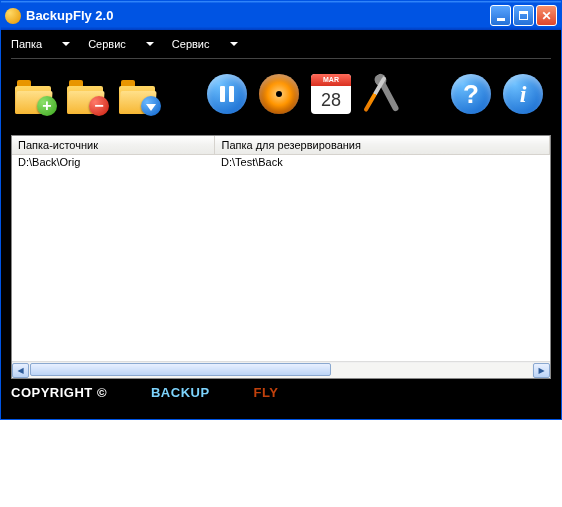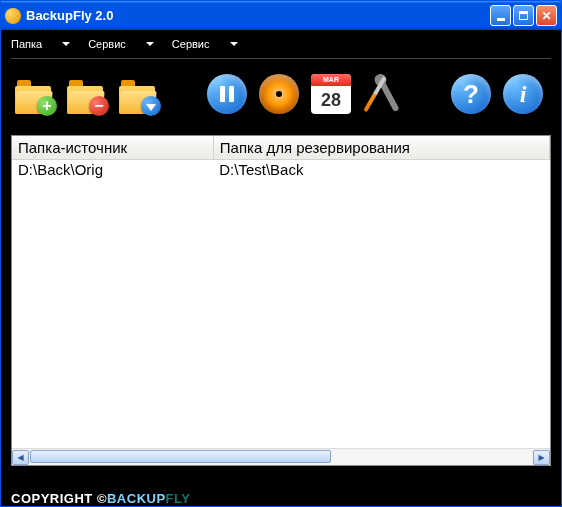--- a/index.html
+++ b/index.html
@@ -1,17 +1,17 @@
 <!DOCTYPE html>
 <html><head>
 <meta charset="utf-8">
 <style>
 * { margin: 0; padding: 0; box-sizing: border-box; }
 body { font-family: Tahoma, Arial, sans-serif; font-size: 11px; background: #fff; }
-.window { width: 562px; height: 507px; border: 1px solid #0054e3; background: #000; display: flex; flex-direction: column; }
+.window { width: 562px; height: 420px; border: 1px solid #0054e3; background: #000; display: flex; flex-direction: column; }
 .titlebar { height: 29px; background: linear-gradient(to bottom, #3c91ff 0%, #0054e3 8%, #0054e3 40%, #0054e3 88%, #003dc0 100%); display: flex; align-items: center; padding: 0 4px; color: #fff; font-size: 13px; font-weight: bold; }
 .titlebar-icon { width: 16px; height: 16px; margin-right: 5px; background: radial-gradient(circle at 30% 30%, #ffd966, #e69500); border-radius: 50%; }
 .titlebar-text { flex: 1; }
 .titlebar-btns { display: flex; gap: 2px; }
 .tbtn { width: 21px; height: 21px; border-radius: 3px; display: flex; align-items: center; justify-content: center; border: 1px solid #fff; font-family: Arial; font-weight: bold; font-size: 12px; color: #fff; }
 .tbtn.min { background: linear-gradient(to bottom, #5aa6ff, #2470d8); }
 .tbtn.max { background: linear-gradient(to bottom, #5aa6ff, #2470d8); }
 .tbtn.close { background: linear-gradient(to bottom, #f7906a, #e0462c); }
 .min-glyph { width: 8px; height: 3px; background: #fff; margin-top: 7px; }
 .max-glyph { width: 9px; height: 9px; border: 1px solid #fff; border-top: 3px solid #fff; }
@@ -32,40 +32,40 @@
 .badge.blue { background: radial-gradient(circle at 30% 30%, #6ab8ff, #0a60c9); }
 .badge.blue .arrow-down { width: 0; height: 0; border-left: 5px solid transparent; border-right: 5px solid transparent; border-top: 7px solid #fff; margin-top: 2px; }
 .round-btn { width: 40px; height: 40px; border-radius: 50%; display: flex; align-items: center; justify-content: center; cursor: pointer; box-shadow: inset 0 4px 6px rgba(255,255,255,0.4), 0 1px 2px rgba(0,0,0,0.6); }
 .pause { background: radial-gradient(circle at 30% 25%, #6cc0ff, #0a5ec9); }
 .pause-bars { display: flex; gap: 4px; }
 .pause-bars div { width: 5px; height: 16px; background: #fff; border-radius: 1px; }
 .burn { background: radial-gradient(circle at 50% 50%, #ffd080 0%, #ff9500 40%, #b35700 70%, #ffb347 72%, #ff8800 100%); position: relative; }
 .burn::before { content: ""; position: absolute; width: 6px; height: 6px; background: #000; border-radius: 50%; top: 17px; left: 17px; }
 .calendar { width: 40px; height: 40px; background: #fff; border-radius: 4px; box-shadow: 0 1px 2px rgba(0,0,0,0.6); display: flex; flex-direction: column; overflow: hidden; cursor: pointer; }
 .cal-top { height: 12px; background: linear-gradient(to bottom, #ff6b5a, #d93020); color: #fff; font-size: 7px; text-align: center; line-height: 12px; font-weight: bold; position: relative; }
-.cal-day { flex: 1; display: flex; align-items: center; justify-content: center; font-size: 18px; font-weight: bold; color: #333; }
+.cal-day { flex: 1; display: flex; align-items: center; justify-content: center; font-size: 18px; font-weight: normal; color: #333; }
 .tools { width: 40px; height: 40px; position: relative; cursor: pointer; }
 .screwdriver { position: absolute; width: 4px; height: 40px; background: linear-gradient(to bottom, #ccc 0%, #ccc 50%, #ff9500 50%, #e67700 100%); left: 10px; transform: rotate(30deg); transform-origin: center; border-radius: 2px; }
 .wrench { position: absolute; width: 6px; height: 38px; background: #888; left: 22px; top: 1px; transform: rotate(-28deg); transform-origin: center; border-radius: 3px; }
 .wrench::before { content: ""; position: absolute; top: -3px; left: -3px; width: 12px; height: 12px; background: #888; border-radius: 50%; clip-path: polygon(0 0, 100% 0, 100% 40%, 60% 40%, 60% 60%, 100% 60%, 100% 100%, 0 100%); }
 .help { background: radial-gradient(circle at 30% 25%, #6cc0ff, #0a5ec9); color: #fff; font-size: 26px; font-weight: bold; }
 .info { background: radial-gradient(circle at 30% 25%, #6cc0ff, #0a5ec9); color: #fff; font-size: 24px; font-weight: bold; font-style: italic; font-family: Georgia, serif; }
 .content { flex: 1; margin: 12px 10px 6px 10px; background: #fff; border: 1px solid #888; display: flex; flex-direction: column; overflow: hidden; }
 .table-wrap { flex: 1; overflow: auto; }
-table { width: 100%; border-collapse: collapse; font-size: 15px; }
+table { width: 100%; border-collapse: collapse; font-size: 11px; }
 th { background: linear-gradient(to bottom, #fff, #f2f2f0 50%, #ebebe8); text-align: left; padding: 3px 6px; border-right: 1px solid #d6d3ce; border-bottom: 1px solid #d6d3ce; font-weight: normal; }
 td { padding: 1px 6px 0 6px; }
 .hscroll { height: 17px; background: #f0f0f0; display: flex; align-items: center; border-top: 1px solid #ddd; }
 .hscroll-btn { width: 17px; height: 15px; background: linear-gradient(to bottom, #e8f0ff, #bcd4f6); border: 1px solid #8aa8d0; border-radius: 2px; display: flex; align-items: center; justify-content: center; font-size: 8px; color: #2e5c9a; cursor: pointer; }
 .hscroll-track { flex: 1; height: 15px; background: #f5f5f3; margin: 0 1px; position: relative; }
 .hscroll-thumb { position: absolute; left: 0; top: 0; height: 13px; width: 60%; background: linear-gradient(to bottom, #e8f0ff, #bcd4f6); border: 1px solid #8aa8d0; border-radius: 2px; }
-.footer { height: 34px; display: flex; align-items: flex-end; padding: 0 10px; background: #000; font-family: Verdana, Arial, sans-serif; font-size: 13px; font-weight: bold; letter-spacing: 0.5px; }
+.footer { height: 34px; display: flex; align-items: flex-start; padding: 0 10px; background: #000; font-family: Verdana, Arial, sans-serif; font-size: 13px; font-weight: bold; letter-spacing: 0.5px; gap: 44px; }
 .ft-white { color: #fff; }
 .ft-brand1 { color: #7dd3fc; }
-.ft-brand2 { color: #0f766e; }
+.ft-brand2 { color: #c2410c; }
 </style>
 </head>
 <body>
 
 <div class="window">
   <div class="titlebar">
     <div class="titlebar-icon"></div>
     <div class="titlebar-text">BackupFly 2.0</div>
     <div class="titlebar-btns">
       <div class="tbtn min">

